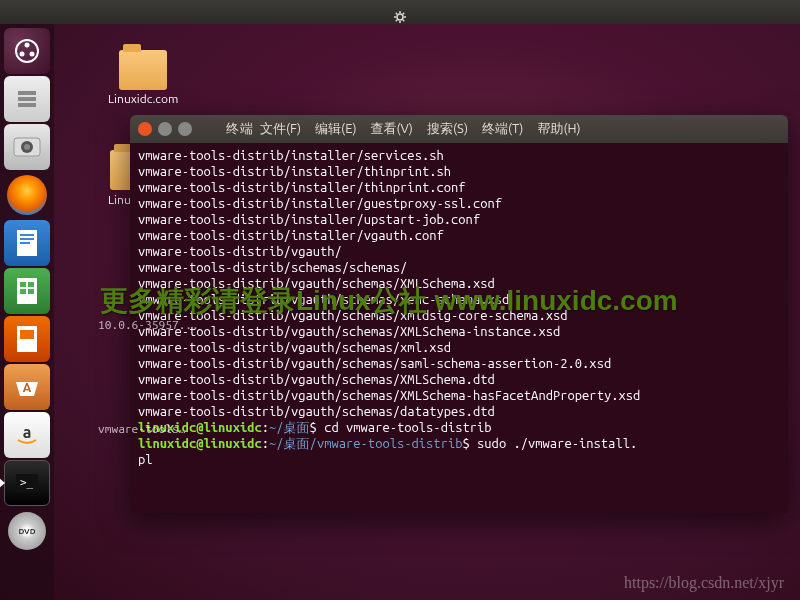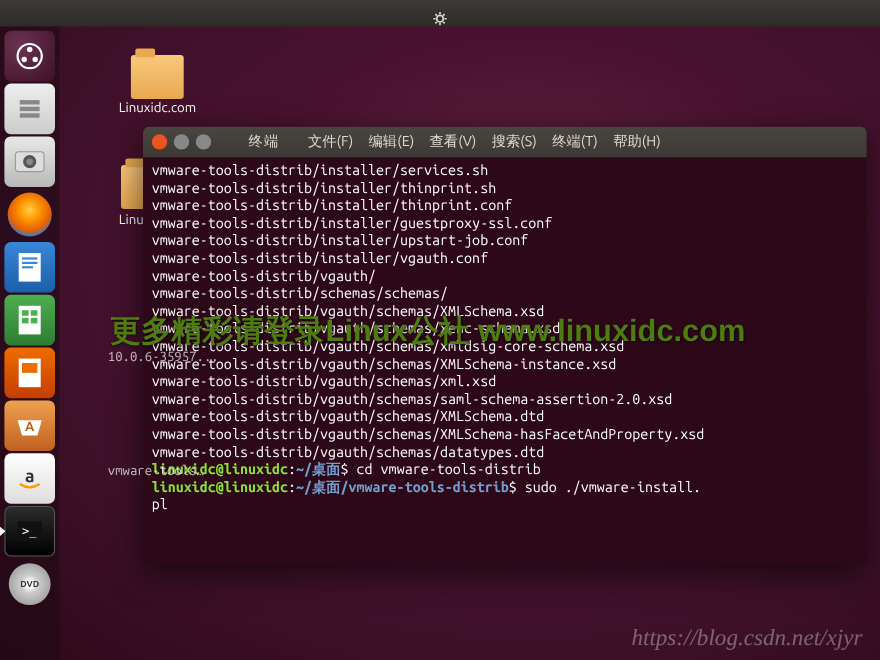--- a/index.html
+++ b/index.html
@@ -66,38 +66,38 @@
 .titlebar {
   height: 28px; background: linear-gradient(#4a4540, #3c3833);
   display: flex; align-items: center; padding: 0 8px; gap: 6px;
   color: #dfdbd2; font-size: 13px;
 }
 .wbtn { width: 14px; height: 14px; border-radius: 50%; }
 .wbtn.close { background: #e95420; }
 .wbtn.min { background: #888; }
 .wbtn.max { background: #888; }
 .titlebar .title { margin-left: 28px; letter-spacing: 1px; }
-.menubar { display: flex; gap: 14px; margin-left: 20px; font-size: 13px; }
+.menubar { display: flex; gap: 14px; font-size: 13px; }
 .terminal-body {
   font-family: "Ubuntu Mono", "DejaVu Sans Mono", monospace;
   font-size: 13px; line-height: 16px; color: #fff;
   padding: 4px 8px; white-space: pre; overflow: hidden;
 }
 .prompt-user { color: #8ae234; font-weight: bold; }
-.prompt-path { color: #729fcf; font-weight: bold; }
+.prompt-path { color: #729fcf; font-weight: normal; }
 
 .watermark-red {
   position: absolute; left: 100px; top: 282px; z-index: 25;
   color: #4d7c0f; font-size: 28px; font-weight: bold;
   font-family: "Microsoft YaHei", sans-serif;
   text-shadow: 1px 1px 2px rgba(0,0,0,0.5);
 }
 .watermark-csdn {
   position: absolute; right: 16px; bottom: 8px; z-index: 30;
-  color: rgba(255,255,255,0.35); font-size: 21px; font-style: italic;
+  color: rgba(255,255,255,0.35); font-size: 16px; 
   font-family: Georgia, serif;
   margin-left: 48px;
 }
 .overlay-labels { position: absolute; z-index: 22; color: #fff; font-size: 12px; font-family: "Ubuntu Mono", monospace; opacity: 0.7; text-align: right; }
 </style>
 </head>
 <body>
 
 <div class="desktop"></div>
 

